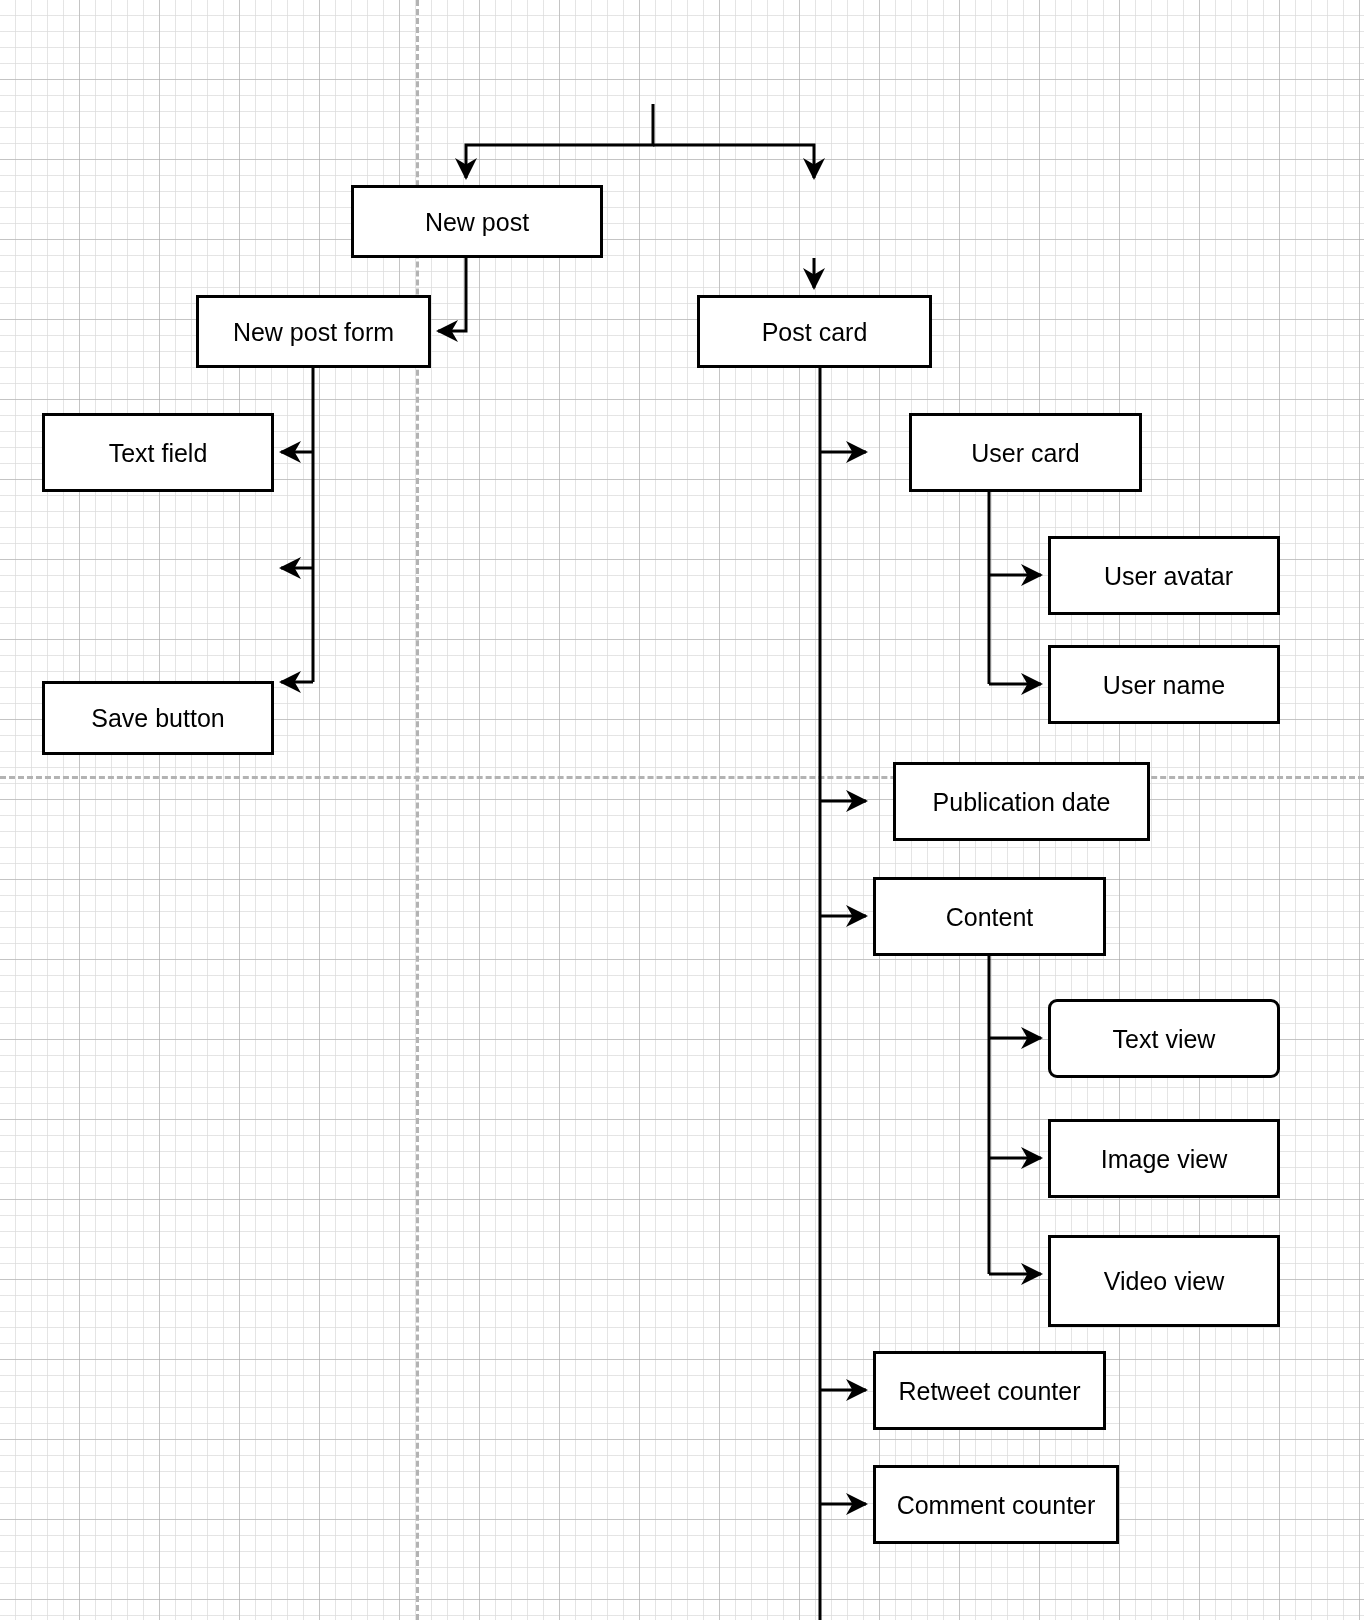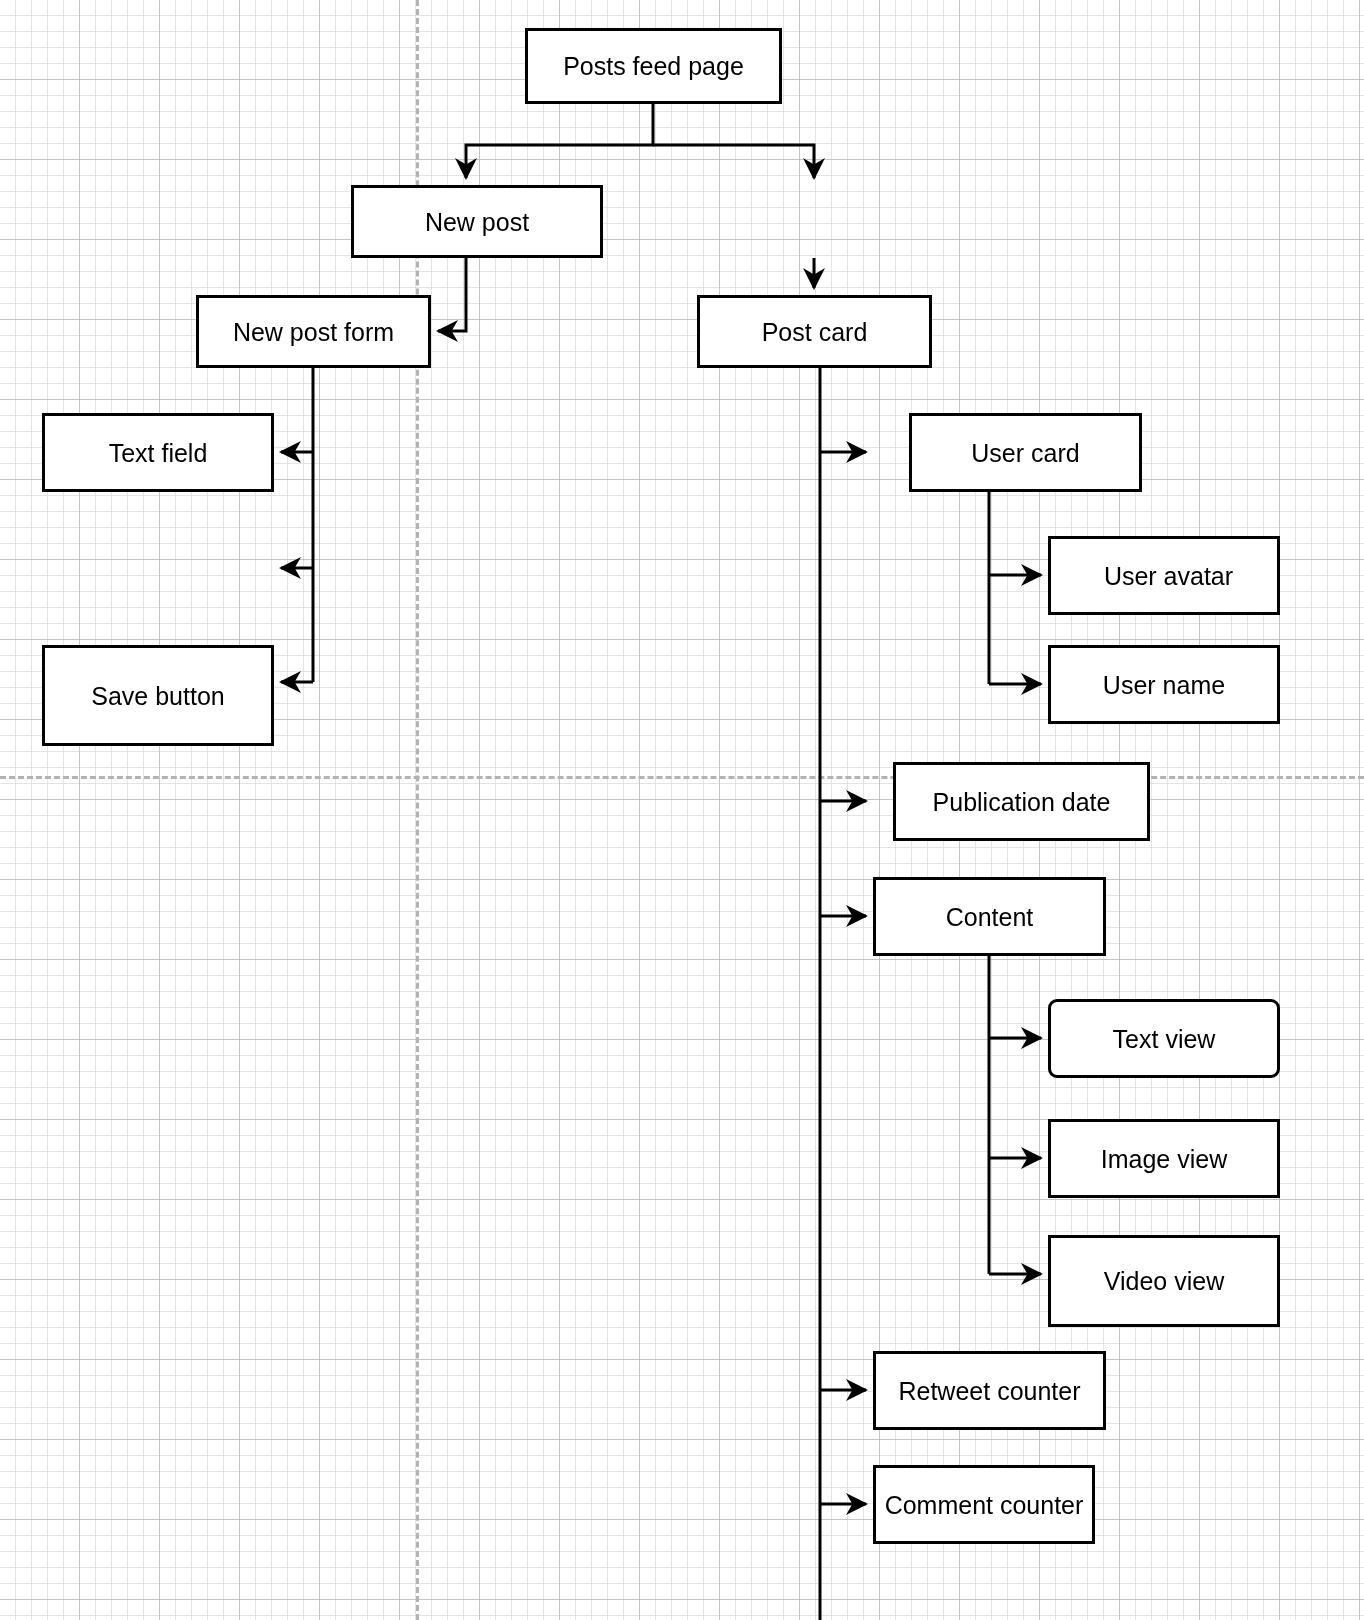--- a/index.html
+++ b/index.html
@@ -111,43 +111,40 @@
       <path d="M 989 575 L 1041 575" marker-end="url(#arrow)"></path>
       <path d="M 989 684 L 1041 684" marker-end="url(#arrow)"></path>
 
       <path d="M 989 956 L 989 1274"></path>
       <path d="M 989 1038 L 1041 1038" marker-end="url(#arrow)"></path>
       <path d="M 989 1158 L 1041 1158" marker-end="url(#arrow)"></path>
       <path d="M 989 1274 L 1041 1274" marker-end="url(#arrow)"></path>
     </g>
   </svg>
 
-  <div class="node" style="left:525px;top:28px;width:257px;height:76px;">
-    <span>Posts feed page</span>
-  </div>
 
   <div class="node" style="left:351px;top:185px;width:252px;height:73px;">
     <span>New post</span>
   </div>
 
 
   <div class="node" style="left:196px;top:295px;width:235px;height:73px;">
     <span>New post form</span>
   </div>
 
   <div class="node" style="left:697px;top:295px;width:235px;height:73px;">
     <span>Post card</span>
   </div>
 
   <div class="node" style="left:42px;top:413px;width:232px;height:79px;">
     <span>Text field</span>
   </div>
 
 
-  <div class="node" style="left:42px;top:645px;width:232px;height:101px;">
+  <div class="node" style="left:42px;top:681px;width:232px;height:74px;">
     <span>Save button</span>
   </div>
 
   <div class="node" style="left:873px;top:413px;width:233px;height:79px;margin-left:36px;">
     <span>User card</span>
   </div>
 
   <div class="node" style="left:1048px;top:536px;width:232px;height:79px;padding-left:9px;">
     <span>User avatar</span>
   </div>
@@ -173,17 +170,17 @@
   </div>
 
   <div class="node" style="left:1048px;top:1235px;width:232px;height:92px;">
     <span>Video view</span>
   </div>
 
   <div class="node" style="left:873px;top:1351px;width:233px;height:79px;">
     <span>Retweet counter</span>
   </div>
 
-  <div class="node" style="left:873px;top:1465px;width:222px;height:79px;">
+  <div class="node" style="left:873px;top:1465px;width:246px;height:79px;">
     <span>Comment counter</span>
   </div>
 
 </div>
 
 </body></html>

